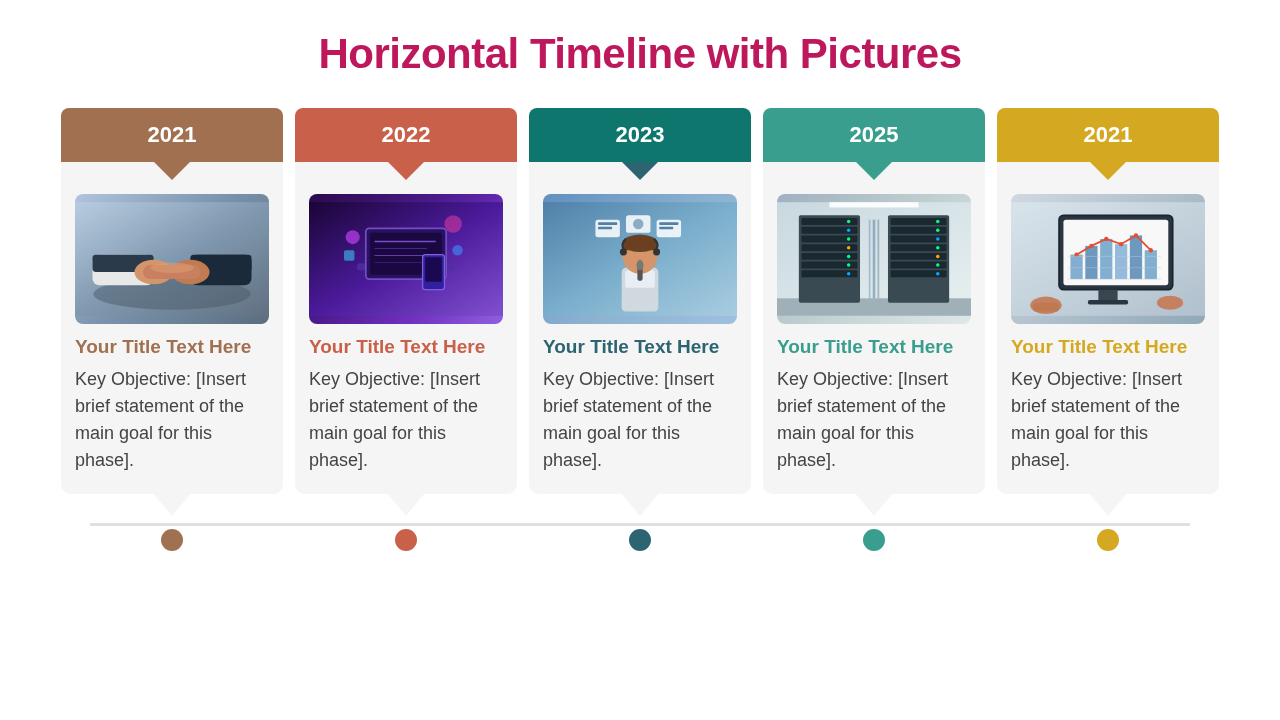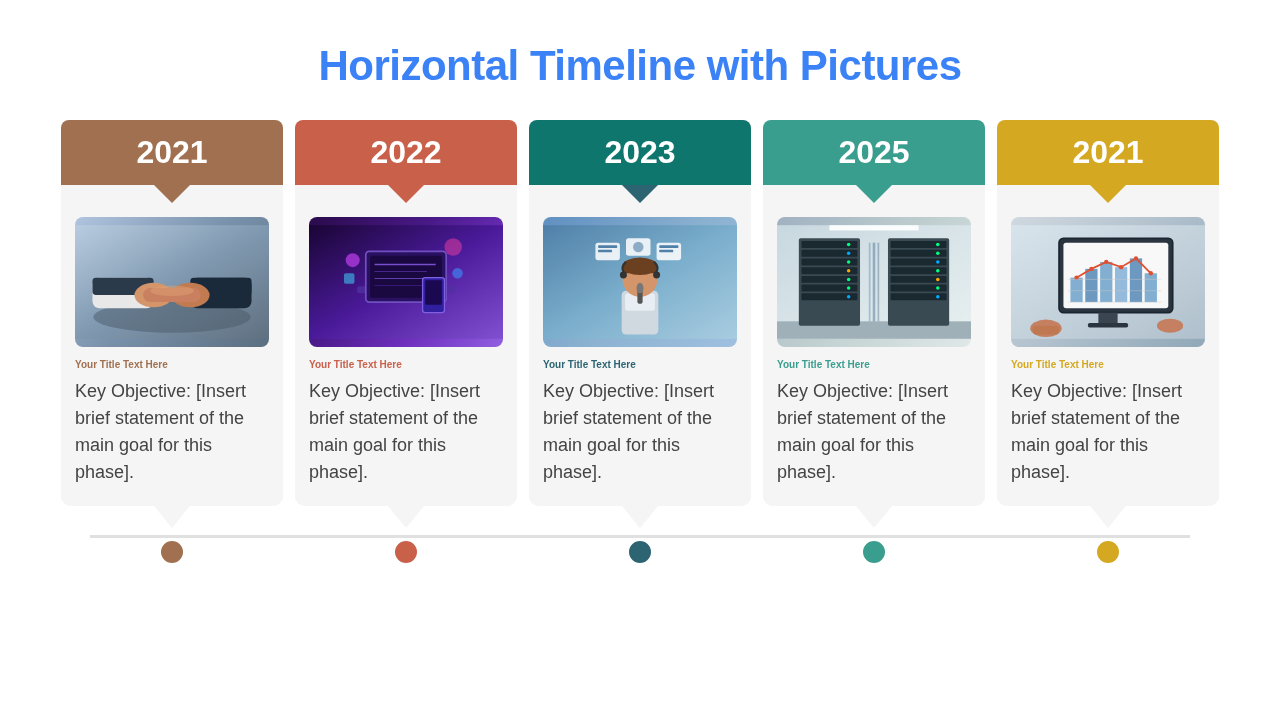--- a/index.html
+++ b/index.html
@@ -11,23 +11,23 @@
       height: 720px;
       overflow: hidden;
       display: flex;
       flex-direction: column;
       align-items: center;
     }
 
     .page-title {
       font-size: 42px;
       font-weight: 800;
-      color: #3b82f6;
+      color: #be185d;
       text-align: center;
-      margin-top: 42px;
+      margin-top: 30px;
       margin-bottom: 30px;
       letter-spacing: -0.5px;
     }
 
     .timeline-container {
       display: flex;
       flex-direction: row;
       align-items: flex-start;
       justify-content: center;
       gap: 12px;
@@ -65,21 +65,21 @@
     }
 
     .card-header {
       border-radius: 8px 8px 0 0;
       padding: 14px 0;
       text-align: center;
       position: relative;
     }
 
     .card-header .year {
-      font-size: 32px;
+      font-size: 22px;
       font-weight: 700;
       color: #ffffff;
     }
 
     
     .card-header::after {
       content: '';
       position: absolute;
       bottom: -18px;
       left: 50%;
@@ -108,21 +108,21 @@
       align-items: center;
       justify-content: center;
     }
 
     .card-image svg {
       width: 100%;
       height: 100%;
     }
 
     .card-title {
-      font-size: 10px;
+      font-size: 19px;
       font-weight: 700;
       margin-bottom: 8px;
     }
 
     .card-description {
       font-size: 18px;
       color: #444;
       line-height: 1.5;
     }
 

